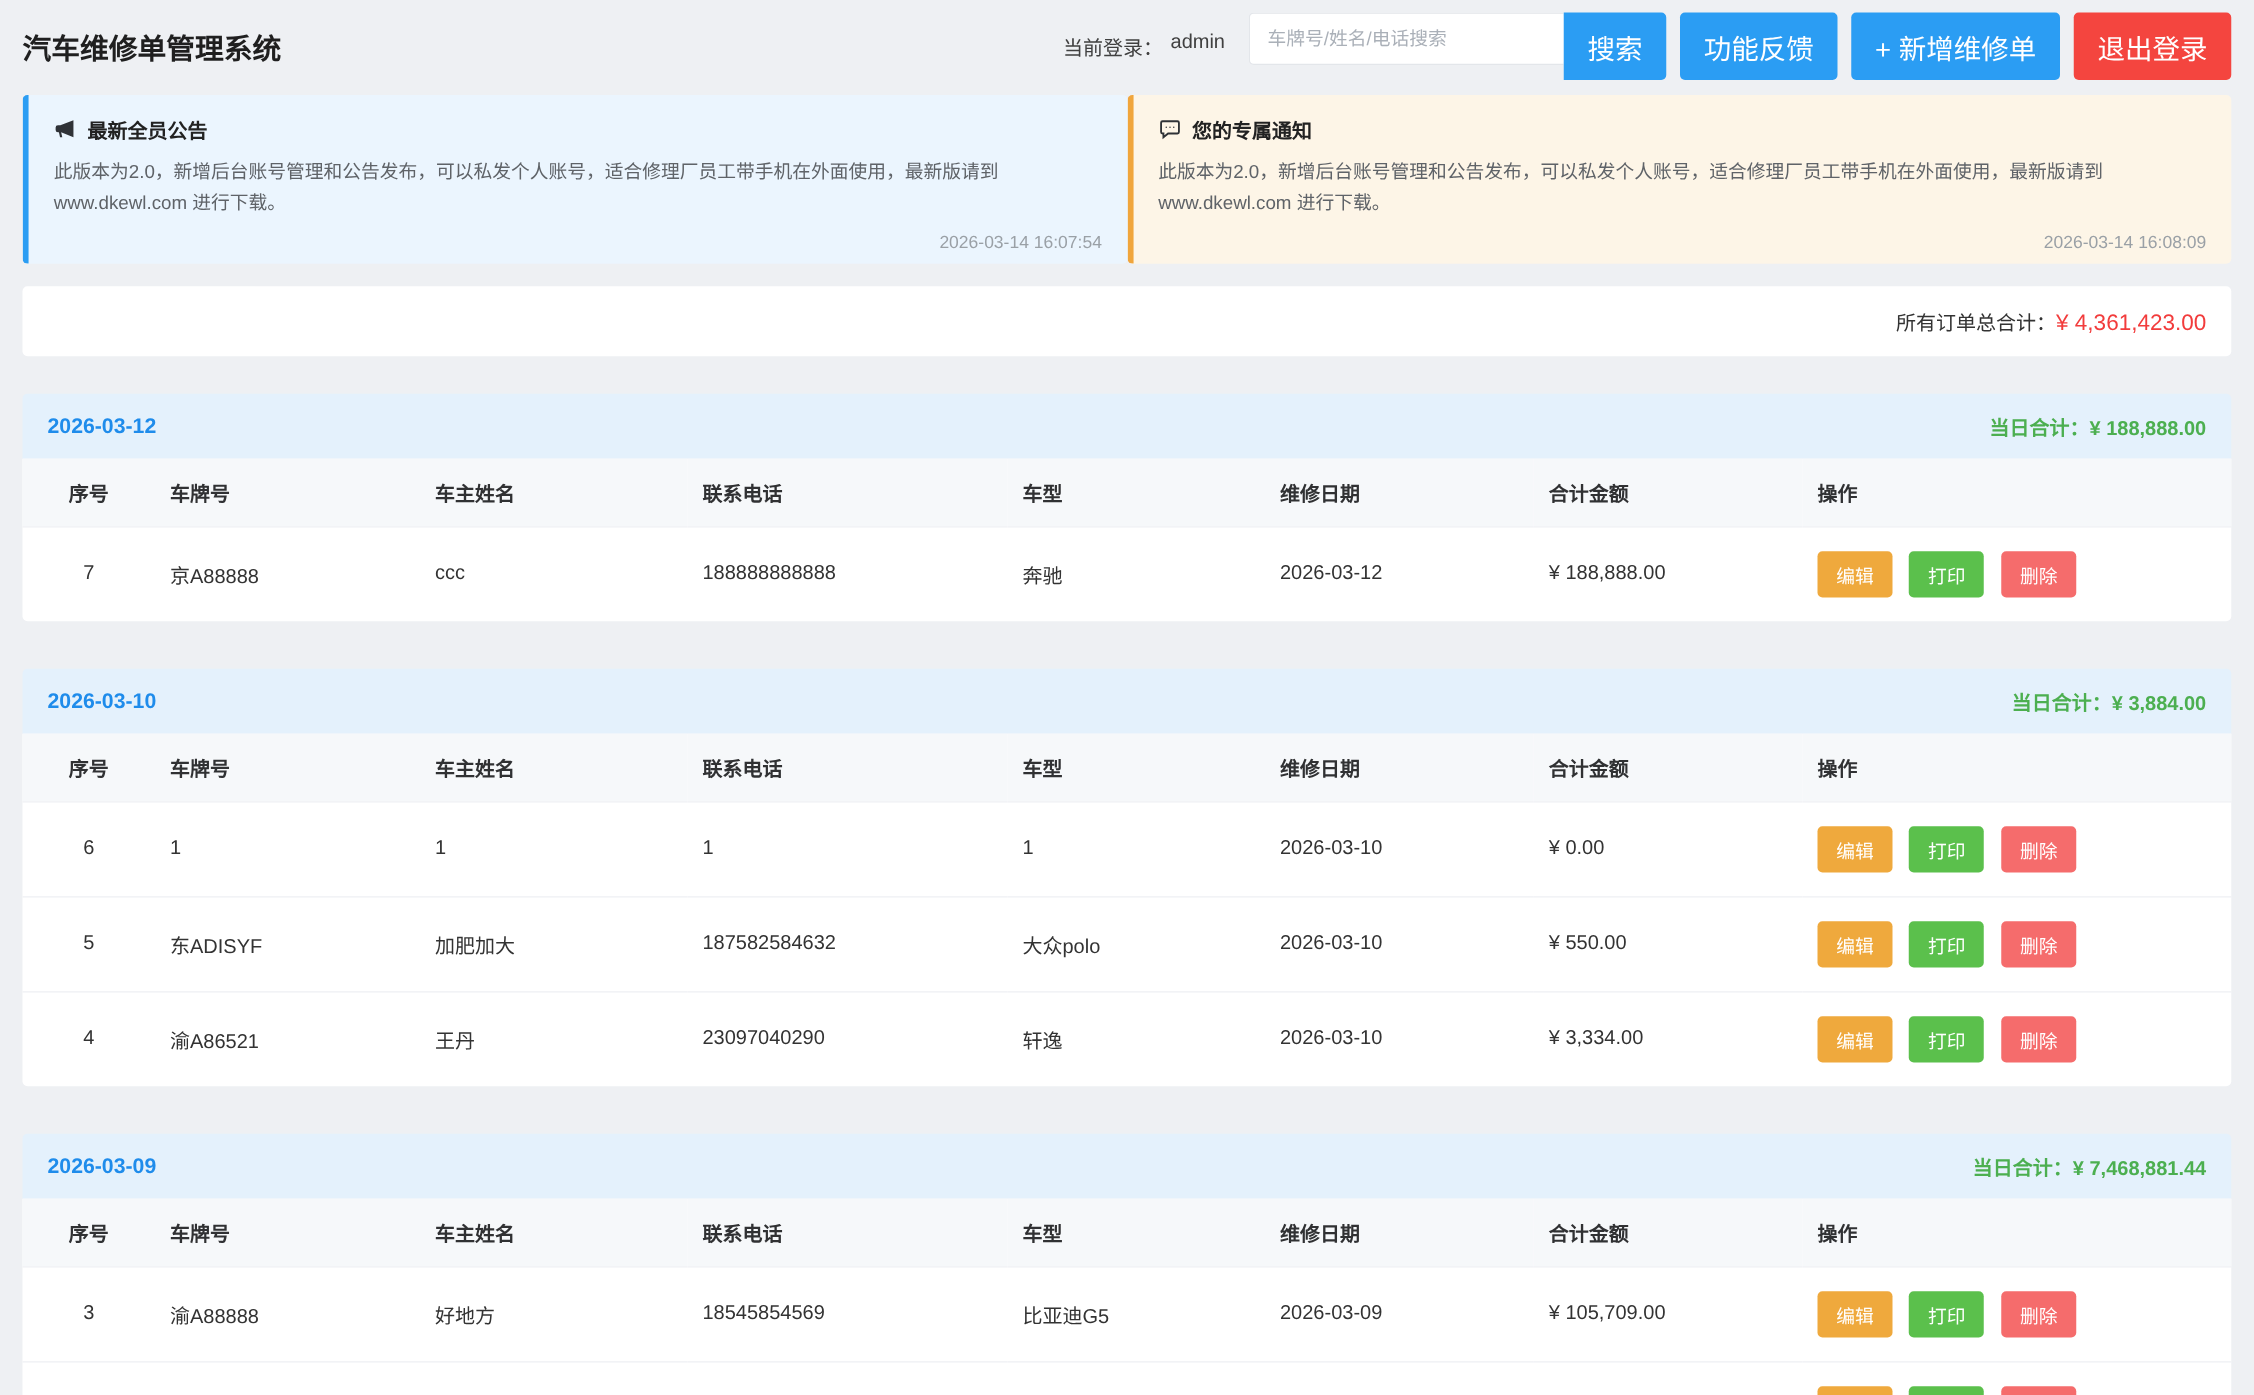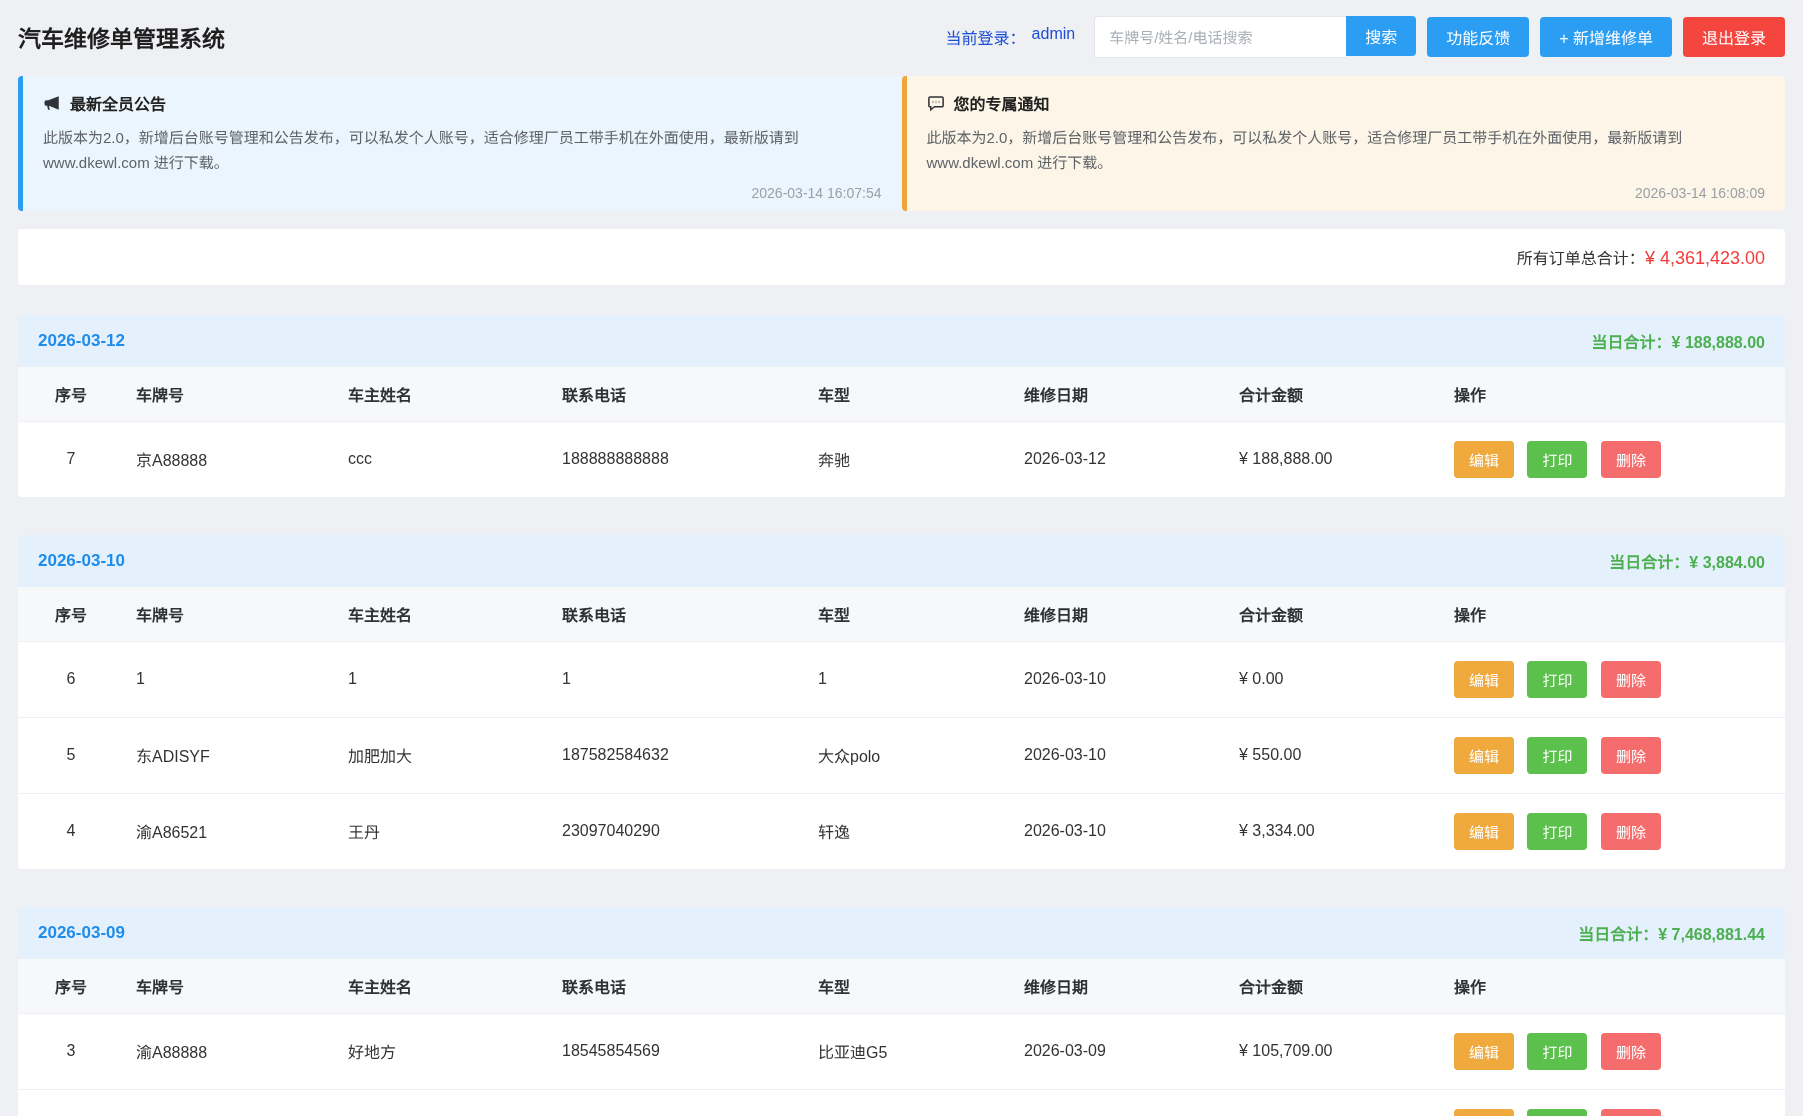--- a/index.html
+++ b/index.html
@@ -25,31 +25,31 @@
     font-family:"Liberation Sans","DejaVu Sans",sans-serif;
     color:#333;
     min-width:1400px;
   }
   .page{padding:8px 18px 4px;}
 
   
   .topbar{display:flex;align-items:center;height:58px;gap:24px;}
   .app-title{font-size:23px;font-weight:bold;color:#1f1f1f;margin:0;}
   .topbar-right{margin-left:auto;display:flex;align-items:center;gap:11px;}
-  .login-info{font-size:16px;color:#1d4ed8;margin-right:8px;display:flex;gap:6px;}
+  .login-info{font-size:16px;color:#404040;margin-right:8px;display:flex;gap:6px;}
   .search-box{display:flex;}
   .search-box input{
     width:252px;height:42px;border:1px solid #e3e6ea;border-right:none;
     border-radius:4px 0 0 4px;padding:0 14px;font-size:15px;color:#333;
     outline:none;background:#fff;font-family:inherit;
   }
   .search-box input::placeholder{color:#aab0b8;}
   .btn{
-    height:40px;padding:0 19px;border:none;border-radius:4px;color:#fff;
-    font-size:16px;cursor:pointer;font-family:inherit;white-space:nowrap;text-align:center;
+    height:54px;padding:0 19px;border:none;border-radius:4px;color:#fff;
+    font-size:22px;cursor:pointer;font-family:inherit;white-space:nowrap;text-align:center;
   }
   .btn-search{background:var(--primary);border-radius:0 4px 4px 0;}
   .btn-primary{background:var(--primary);}
   .btn-danger{background:var(--danger);}
 
   
   .notices{display:flex;margin-top:10px;}
   .notice{flex:1;border-radius:4px;padding:15px 20px 10px;}
   .notice.n1{background:var(--n1-bg);border-left:5px solid var(--n1-accent);}
   .notice.n2{background:var(--n2-bg);border-left:5px solid var(--n2-accent);}

